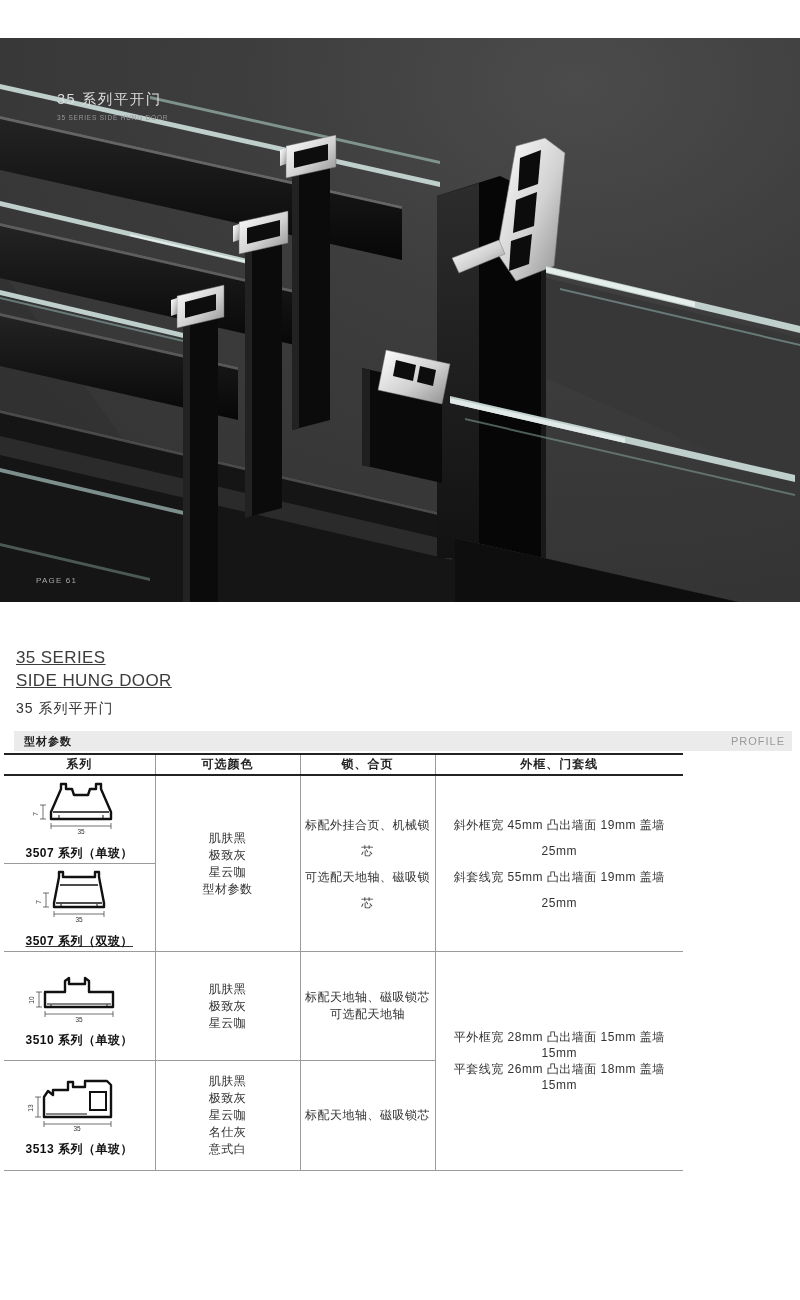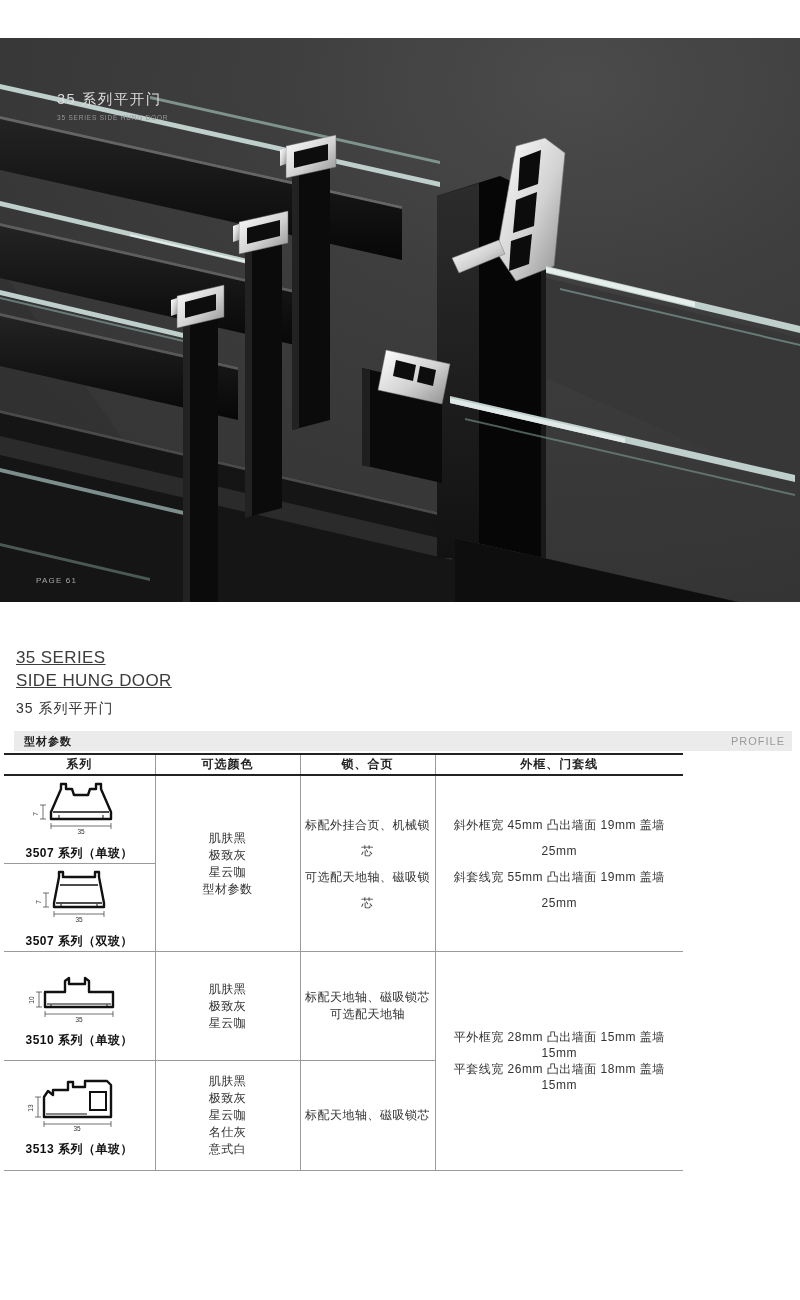--- a/index.html
+++ b/index.html
@@ -23,21 +23,21 @@
   
   .spec { position:absolute; left:4px; top:753px; width:679px;
     border-collapse:collapse; table-layout:fixed; }
   .spec th {
     border-top:2px solid #222; border-bottom:2px solid #222;
     font-size:12px; font-weight:bold; color:#222; height:19px; padding:0; letter-spacing:1px;
   }
   .spec td { padding:0; text-align:center; vertical-align:middle; font-size:12px; color:#333; }
   .spec th + th, .spec td + td { border-left:1px solid #9a9a9a; }
   .bb-gray { border-bottom:1px solid #9a9a9a; }
-  tr.r1 > td { height:87px; } tr.r2 > td { height:87px; }
+  tr.r1 > td { height:87px; } tr.r2 > td { height:87px;text-decoration:underline; }
   tr.r3 > td { height:108px; } tr.r4 > td { height:109px; }
   .cell-line { line-height:17px; letter-spacing:.5px; }
   .lh-wide .cell-line { line-height:26px;text-align:center; }
   .lh-mid  .cell-line { line-height:16px; }
   .series-label { font-size:12px; font-weight:bold; color:#111; margin-top:10px; letter-spacing:.5px; }
   .profile-svg { display:block; margin:0 auto; }
   .dim-text { font-size:6.5px; fill:#333; font-family:"Liberation Sans",sans-serif; }
 </style>
 </head>
 <body>

